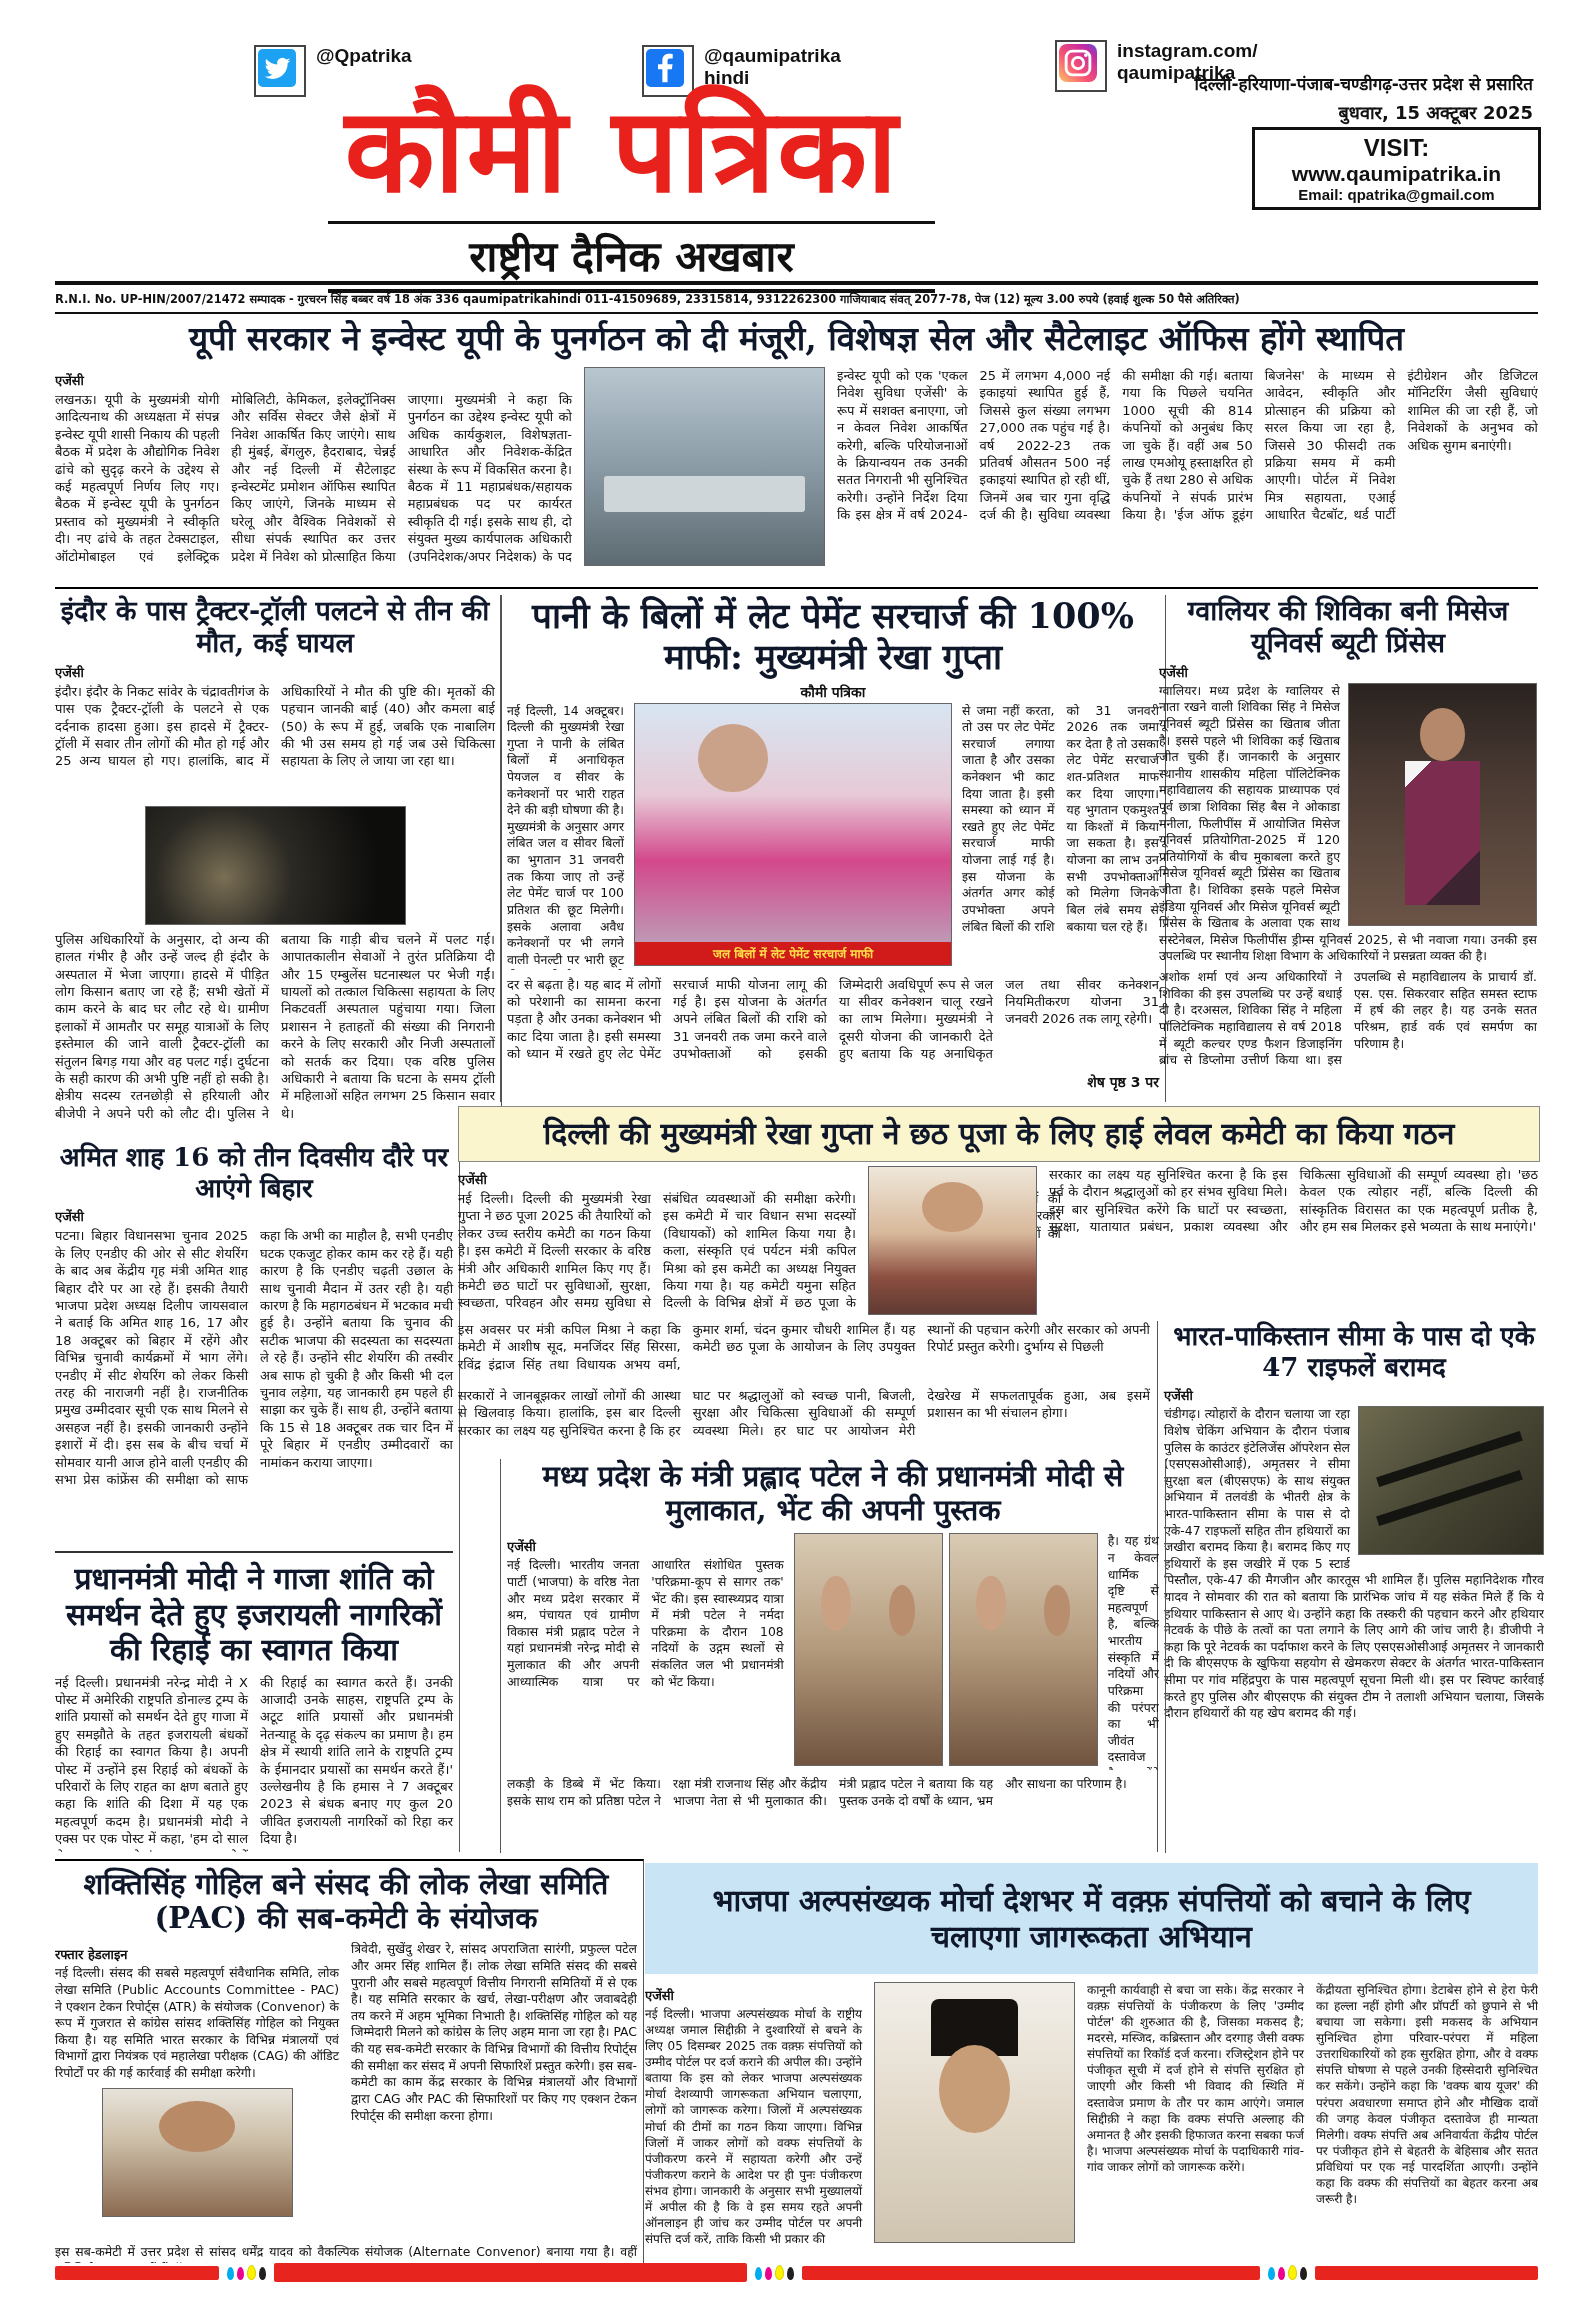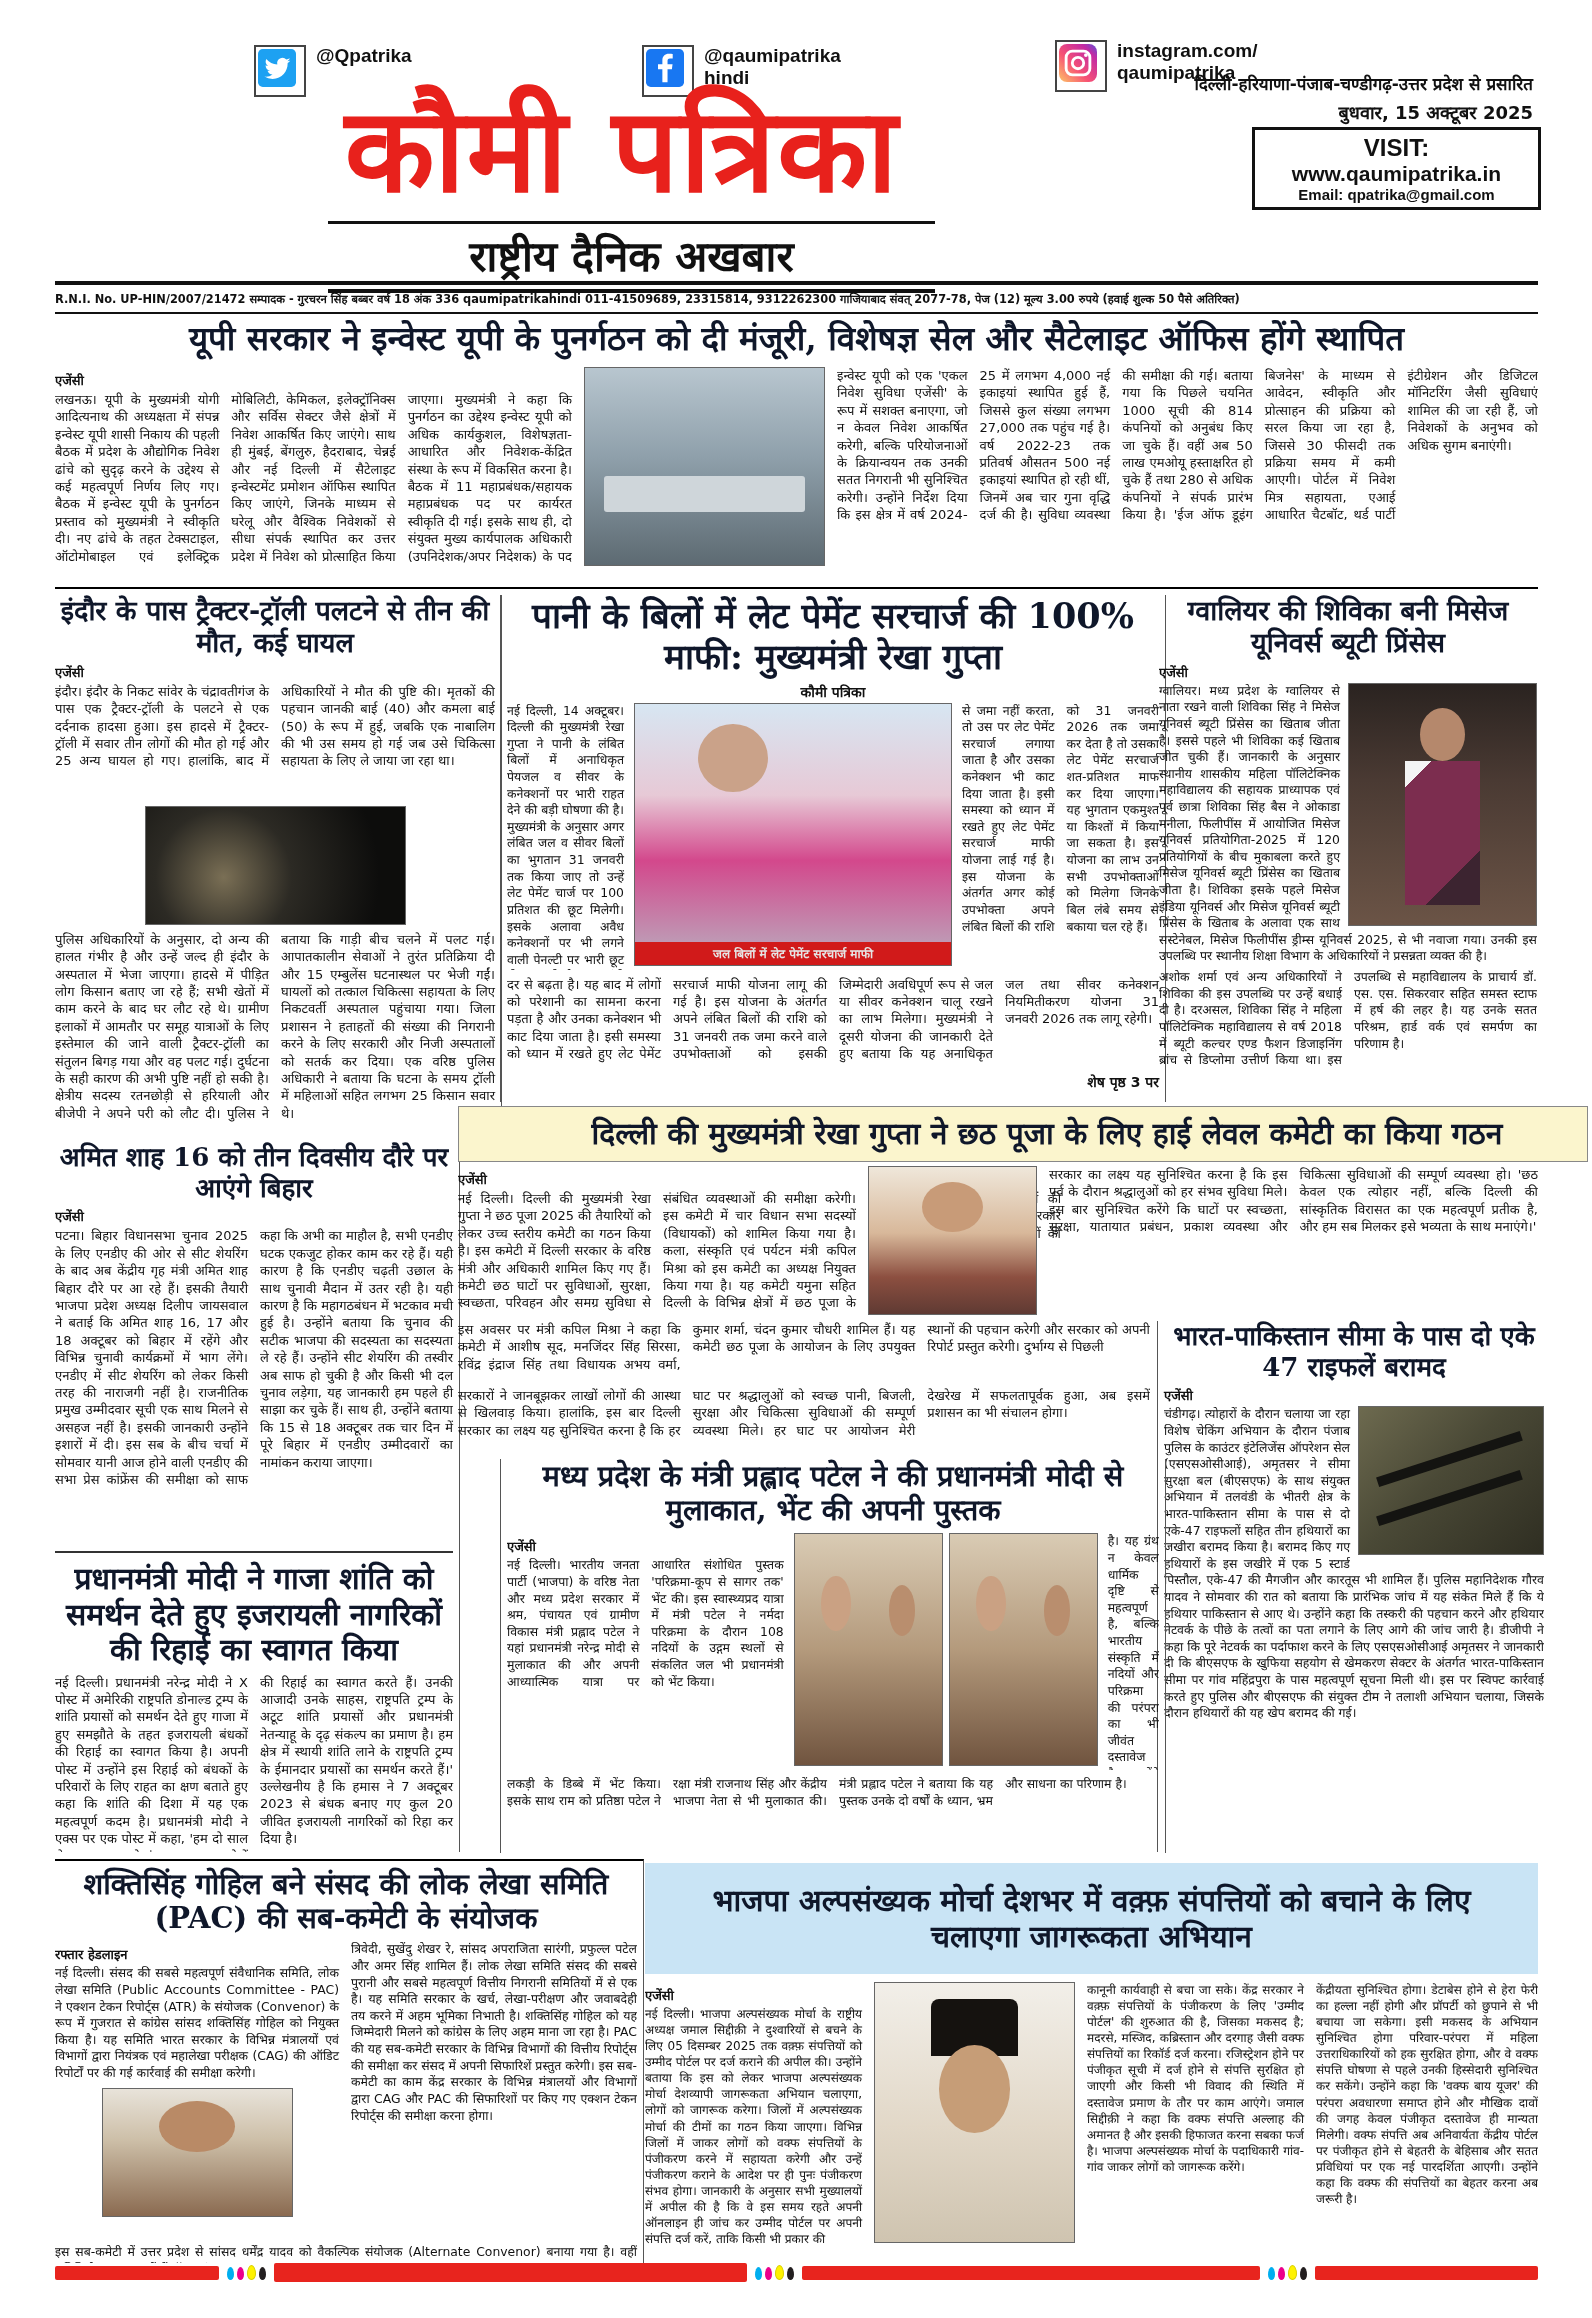--- a/index.html
+++ b/index.html
@@ -34,21 +34,21 @@
   .vline-r{border-right:1px solid #555;}
   .vline-l{border-left:1px solid #555;}
   .rail-divider{border-top:2px solid #333;margin:8px 0;}
   .jump{font-weight:bold;font-size:14px;text-align:right;}
   
   .photo{position:relative;background:#9aa4ab;border:1px solid #666;flex:0 0 auto;}
   .ph-meeting{background:linear-gradient(180deg,#b8c6cf 0%,#8fa0ab 45%,#5d6a72 100%);}
   .ph-meeting:before{content:"";position:absolute;left:8%;right:8%;top:55%;height:18%;background:#cfd6da;border-radius:3px;}
   .ph-rekha{background:linear-gradient(180deg,#d7e6f2 0%,#e7c9d6 35%,#d3488c 60%,#b9afc0 100%);}
   .ph-rekha:after{content:"";position:absolute;left:20%;top:8%;width:22%;height:26%;border-radius:50%;background:#caa289;}
-  .photo-banner{position:absolute;left:0;right:0;bottom:0;background:#d11a1a;color:#e5e5e5;
+  .photo-banner{position:absolute;left:0;right:0;bottom:0;background:#d11a1a;color:#fde047;
                 font-size:12px;font-weight:bold;text-align:center;padding:3px 12px;}
   .ph-queen{background:linear-gradient(180deg,#2a2320 0%,#4a3a33 40%,#6b5446 100%);}
   .ph-queen:before{content:"";position:absolute;left:38%;top:10%;width:24%;height:22%;border-radius:50%;background:#b58succ;background:#b5886c;}
   .ph-queen:after{content:"";position:absolute;left:30%;top:32%;width:40%;height:60%;background:linear-gradient(135deg,#f4f4f4 12%,#7c2d4f 12% 75%,#3c2430 75%);}
   .ph-night{background:radial-gradient(circle at 30% 60%,#7a6f55 0%,#2c2a24 35%,#0d0d0c 80%);}
   .ph-portrait{background:linear-gradient(180deg,#efe7da 0%,#d8b89a 45%,#8c4f40 75%,#5f3a33 100%);}
   .ph-portrait:before{content:"";position:absolute;left:32%;top:10%;width:36%;height:34%;border-radius:50%;background:#c89b78;}
   .ph-modi{background:linear-gradient(180deg,#d9cbb4 0%,#b49a7c 50%,#70543f 100%);}
   .ph-modi:before{content:"";position:absolute;left:18%;top:18%;width:20%;height:24%;border-radius:50%;background:#caa183;}
   .ph-modi:after{content:"";position:absolute;right:18%;top:22%;width:18%;height:22%;border-radius:50%;background:#b98e6e;}
@@ -180,21 +180,21 @@
   <div class="module" style="left:1159px;top:595px;width:378px;height:507px;">
     <div class="hl" style="font-size:27px;">ग्वालियर की शिविका बनी मिसेज यूनिवर्स ब्यूटी प्रिंसेस</div>
     <div class="byline">एजेंसी</div>
     <div style="overflow:hidden;">
       <div class="photo ph-queen" style="float:right;width:187px;height:241px;margin:0 0 6px 8px;"></div>
       <div class="body-txt" style="font-size:12.4px;">ग्वालियर। मध्य प्रदेश के ग्वालियर से नाता रखने वाली शिविका सिंह ने मिसेज यूनिवर्स ब्यूटी प्रिंसेस का खिताब जीता है। इससे पहले भी शिविका कई खिताब जीत चुकी हैं। जानकारी के अनुसार स्थानीय शासकीय महिला पॉलिटेक्निक महाविद्यालय की सहायक प्राध्यापक एवं पूर्व छात्रा शिविका सिंह बैस ने ओकाडा मनीला, फिलीपींस में आयोजित मिसेज यूनिवर्स प्रतियोगिता-2025 में 120 प्रतियोगियों के बीच मुकाबला करते हुए मिसेज यूनिवर्स ब्यूटी प्रिंसेस का खिताब जीता है। शिविका इसके पहले मिसेज इंडिया यूनिवर्स और मिसेज यूनिवर्स ब्यूटी प्रिंसेस के खिताब के अलावा एक साथ सस्टेनेबल, मिसेज फिलीपींस ड्रीम्स यूनिवर्स 2025, से भी नवाजा गया। उनकी इस उपलब्धि पर स्थानीय शिक्षा विभाग के अधिकारियों ने प्रसन्नता व्यक्त की है।</div>
     </div>
     <div class="body-txt cols-2" style="height:119px;margin-top:4px;font-size:12.4px;">अशोक शर्मा एवं अन्य अधिकारियों ने शिविका की इस उपलब्धि पर उन्हें बधाई दी है। दरअसल, शिविका सिंह ने महिला पॉलिटेक्निक महाविद्यालय से वर्ष 2018 में ब्यूटी कल्चर एण्ड फैशन डिजाइनिंग ब्रांच से डिप्लोमा उत्तीर्ण किया था। इस उपलब्धि से महाविद्यालय के प्राचार्य डॉ. एस. एस. सिकरवार सहित समस्त स्टाफ में हर्ष की लहर है। यह उनके सतत परिश्रम, हार्ड वर्क एवं समर्पण का परिणाम है।</div>
   </div>
 
-  <div class="module banner-yellow" style="left:458px;top:1106px;width:1080px;height:54px;padding-left:48px;">
+  <div class="module banner-yellow" style="left:458px;top:1106px;width:1080px;height:54px;">
     <div class="hl" style="font-size:30px;">दिल्ली की मुख्यमंत्री रेखा गुप्ता ने छठ पूजा के लिए हाई लेवल कमेटी का किया गठन</div>
   </div>
   <div class="module" style="left:458px;top:1166px;width:1080px;height:149px;display:flex;gap:12px;">
     <div style="width:398px;">
       <div class="byline">एजेंसी</div>
       <div class="body-txt cols-2" style="height:123px;">नई दिल्ली। दिल्ली की मुख्यमंत्री रेखा गुप्ता ने छठ पूजा 2025 की तैयारियों को लेकर उच्च स्तरीय कमेटी का गठन किया है। इस कमेटी में दिल्ली सरकार के वरिष्ठ मंत्री और अधिकारी शामिल किए गए हैं। कमेटी छठ घाटों पर सुविधाओं, सुरक्षा, स्वच्छता, परिवहन और समग्र सुविधा से संबंधित व्यवस्थाओं की समीक्षा करेगी। इस कमेटी में चार विधान सभा सदस्यों (विधायकों) को शामिल किया गया है। कला, संस्कृति एवं पर्यटन मंत्री कपिल मिश्रा को इस कमेटी का अध्यक्ष नियुक्त किया गया है। यह कमेटी यमुना सहित दिल्ली के विभिन्न क्षेत्रों में छठ पूजा के आयोजन के लिए उपयुक्त स्थानों की पहचान करेगी और अपनी रिपोर्ट सरकार को प्रस्तुत करने से पहले सुविधाओं की समीक्षा करेगी।</div>
     </div>
     <div class="photo ph-portrait" style="width:167px;height:147px;"></div>
     <div class="body-txt cols-2" style="flex:1;height:147px;">सरकार का लक्ष्य यह सुनिश्चित करना है कि इस पर्व के दौरान श्रद्धालुओं को हर संभव सुविधा मिले। इस बार सुनिश्चित करेंगे कि घाटों पर स्वच्छता, सुरक्षा, यातायात प्रबंधन, प्रकाश व्यवस्था और चिकित्सा सुविधाओं की सम्पूर्ण व्यवस्था हो। 'छठ केवल एक त्योहार नहीं, बल्कि दिल्ली की सांस्कृतिक विरासत का एक महत्वपूर्ण प्रतीक है, और हम सब मिलकर इसे भव्यता के साथ मनाएंगे।'</div>
   </div>

